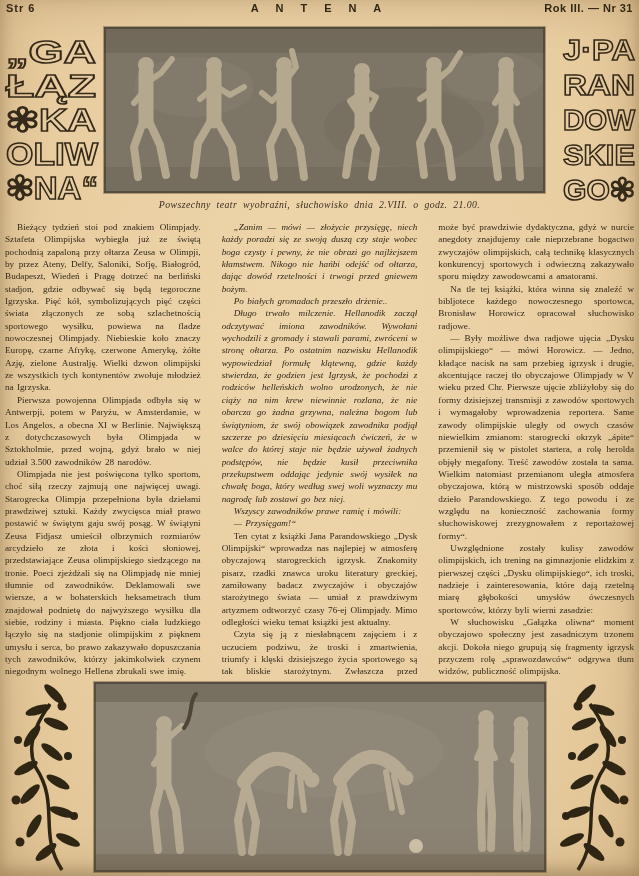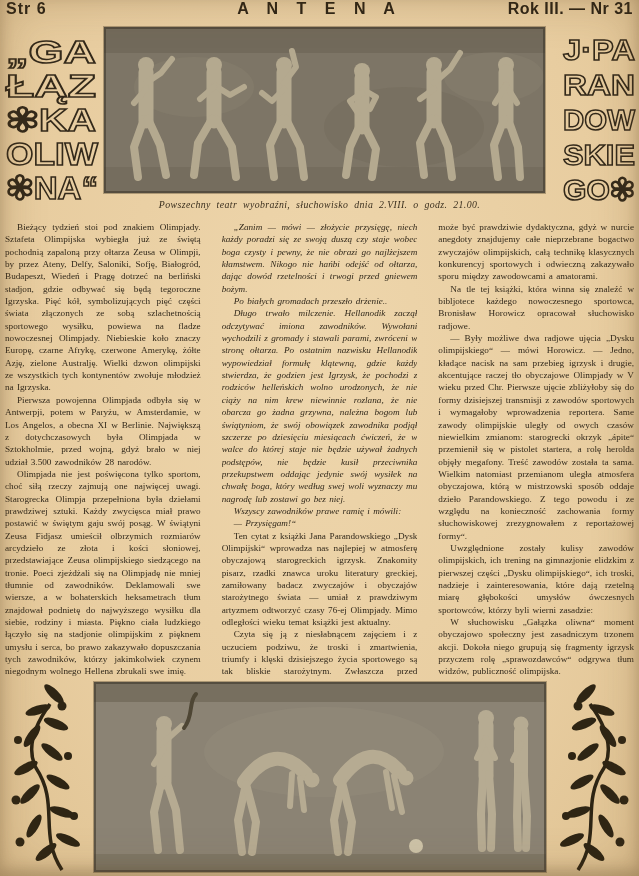--- a/index.html
+++ b/index.html
@@ -9,22 +9,22 @@
     font-family:"Liberation Serif", serif;
     color:#32291b;
   }
   body::after{
     content:"";position:absolute;inset:0;pointer-events:none;
     box-shadow:inset 0 0 46px rgba(110,80,40,.28), inset 0 -6px 14px rgba(70,50,25,.25);
   }
   
   .hdr{
     position:absolute;top:2px;left:6px;right:6px;height:16px;
-    display:flex;align-items:flex-end;
-    font-family:"Liberation Sans", sans-serif;font-weight:700;font-size:16px;color:#2c2315;
+    display:flex;align-items:flex-start;
+    font-family:"Liberation Sans", sans-serif;font-weight:700;font-size:11px;color:#2c2315;
   }
   .hdr .l{width:160px;text-align:left;letter-spacing:1px;}
   .hdr .c{flex:1;text-align:center;letter-spacing:7px;}
   .hdr .r{width:160px;text-align:right;letter-spacing:.5px;}
   
   .deco{position:absolute;}
   .deco text{
     font-family:"Liberation Sans", sans-serif;font-weight:700;
     fill:none;stroke:#33291a;stroke-width:1.5;
   }

